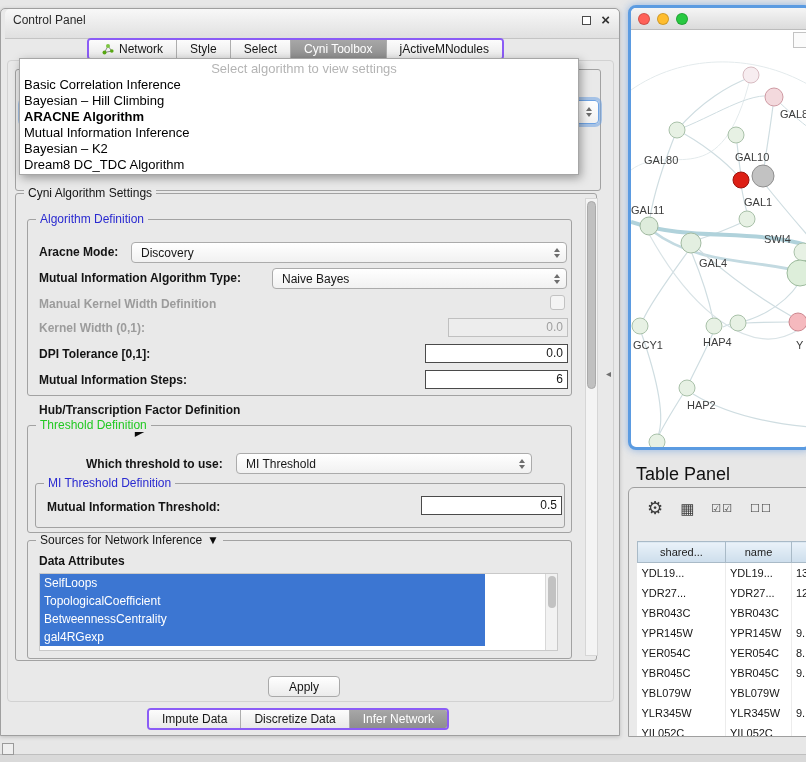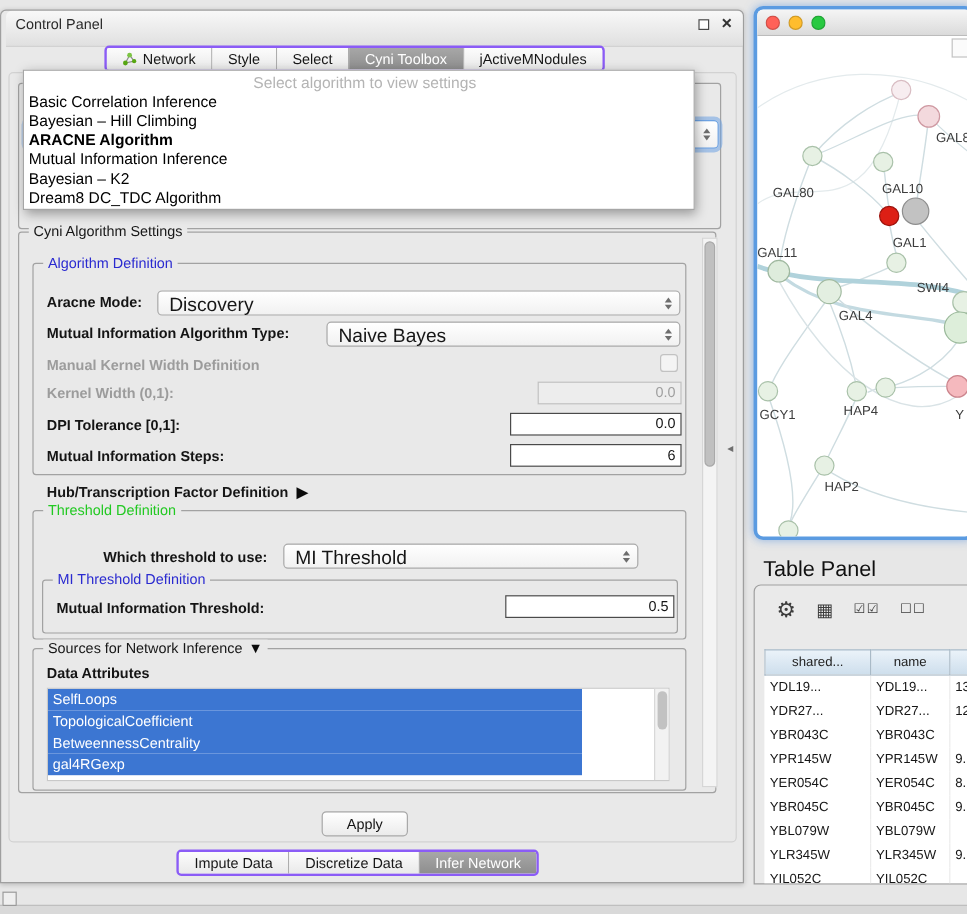--- a/index.html
+++ b/index.html
@@ -27,35 +27,35 @@
   
   #algo-popup{position:absolute;left:18px;top:49px;width:560px;background:#fff;border:1px solid #a6a6a6;
     box-shadow:2px 3px 9px rgba(0,0,0,.35);z-index:60;padding:1px;}
   .popup-placeholder{height:17px;line-height:17px;text-align:center;color:#b4b4b4;font-size:13px;margin-left:10px;}
   .dd-item{height:16px;line-height:16px;padding-left:3px;font-size:13px;color:#000;white-space:nowrap;}
   .dd-item.sel{font-weight:bold;}
 
   
   .fs{position:absolute;border:1px solid #a2a2a2;border-radius:3px;}
   .fs-title{position:absolute;top:-8px;left:8px;background:#e9e9e9;padding:0 4px;font-size:12px;white-space:nowrap;display:flex;gap:5px;align-items:center;}
-  .combo{position:absolute;height:21px;background:linear-gradient(#ffffff,#f1f1f1);border:1px solid #ababab;border-radius:4px;font-size:16px;}
+  .combo{position:absolute;height:21px;background:linear-gradient(#ffffff,#f1f1f1);border:1px solid #ababab;border-radius:4px;font-size:12px;}
   .combo .val{position:absolute;left:9px;top:3px;white-space:nowrap;}
   .arrows{position:absolute;right:6px;top:50%;transform:translateY(-50%);display:flex;flex-direction:column;align-items:center;gap:2px;}
   .au{width:0;height:0;border-left:3px solid transparent;border-right:3px solid transparent;border-bottom:4px solid #6d6d6d;}
   .ad{width:0;height:0;border-left:3px solid transparent;border-right:3px solid transparent;border-top:4px solid #6d6d6d;}
   .combo.focus{border-color:#6ea3e3;box-shadow:0 0 0 3px rgba(110,163,227,.55);z-index:1;}
 
   .lbl{position:absolute;font-size:12px;font-weight:bold;color:#141414;white-space:nowrap;}
   .lbl.dis{color:#9c9c9c;}
   .tfield{position:absolute;height:19px;background:#fff;border:1px solid #4a4a4a;font-size:12px;text-align:right;
     padding:0 4px;line-height:17px;}
   .tfield.dis{background:#ededed;border:1px solid #c0c0c0;color:#9f9f9f;}
   .checkbox{position:absolute;width:15px;height:15px;background:#f4f4f4;border:1px solid #c2c2c2;border-radius:3px;}
 
-  .hub-row{position:absolute;display:flex;align-items:center;gap:7px;font-weight:bold;font-size:12px;}
+  .hub-row{position:absolute;display:flex;align-items:center;gap:7px;font-weight:bold;font-size:12px;flex-direction:column;}
   .tri{font-size:12px;color:#0b0b0b;}
 
   
   #attr-list{position:absolute;background:#fff;border:1px solid #c9c9c9;}
   #attr-items{position:absolute;left:0;top:0;width:445px;height:100%;overflow:hidden;}
   .attr-item{height:18px;line-height:18px;font-size:12px;color:#fff;background:#3c76d2;padding-left:4px;white-space:nowrap;}
   .list-scroll{position:absolute;right:0;top:0;width:12px;height:100%;background:#f2f2f2;border-left:1px solid #d8d8d8;}
   .list-thumb{position:absolute;left:1.5px;top:2px;width:8px;height:32px;background:#c2c2c2;border-radius:4px;}
 
   .scroll-track{position:absolute;background:#f4f4f4;border:1px solid #d6d6d6;}

